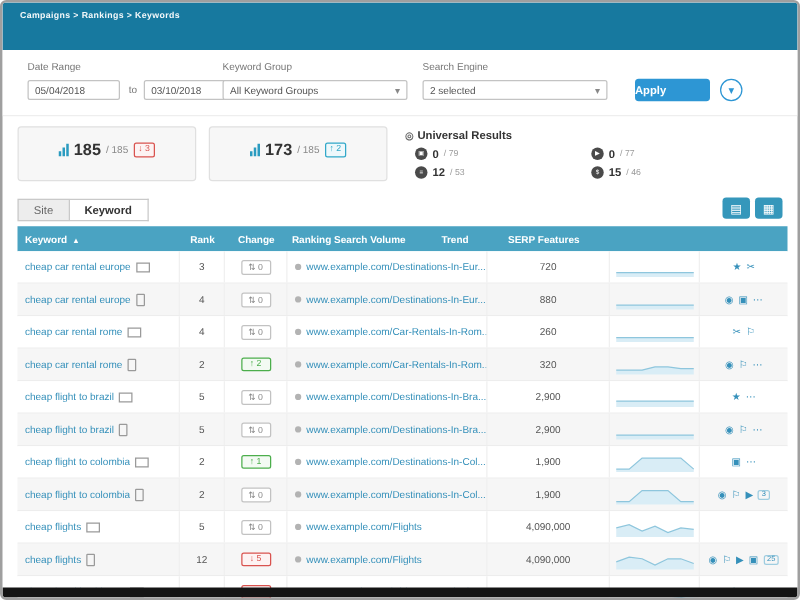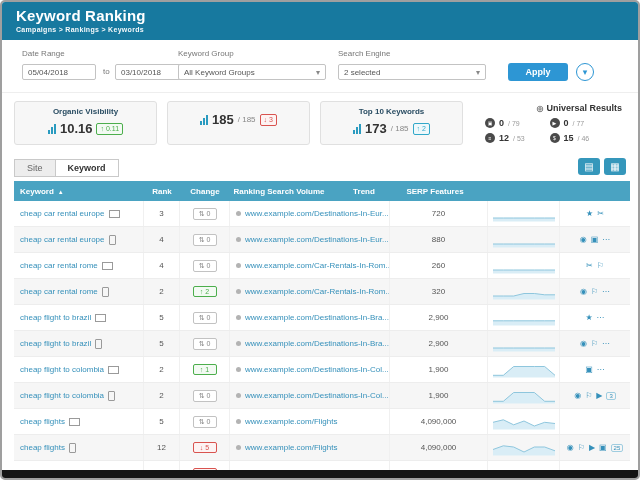--- a/index.html
+++ b/index.html
@@ -13,42 +13,42 @@
 
   
   .filters{position:relative;height:52px;background:#fff}
   .lbl{position:absolute;top:9px;font-size:8px;color:#777}
   .input,.select{position:absolute;top:24px;height:16px;border:1px solid #c3c3c3;border-radius:2px;
     font-size:8px;color:#555;line-height:16px;padding:0 5px;box-sizing:border-box;background:#fff;cursor:text}
   .select{cursor:pointer}
   .select .caret{float:right;color:#888;font-size:8px}
   .tolbl{position:absolute;left:101px;top:27px;font-size:8px;color:#777}
   .apply{position:absolute;left:506px;top:23px;width:60px;height:18px;background:#2d96d4;color:#fff;
-    font-size:9px;font-weight:bold;text-align:center;line-height:18px;border-radius:3px;cursor:pointer}
+    font-size:9px;font-weight:bold;text-align:left;line-height:18px;border-radius:3px;cursor:pointer}
   .chev{position:absolute;left:574px;top:23px;width:18px;height:18px;border:1px solid #2d96d4;border-radius:50%;
     color:#2d96d4;font-size:9px;text-align:center;line-height:16px;box-sizing:border-box;cursor:pointer}
 
   
   .stats{display:flex;gap:10px;padding:8px 12px 6px;border-top:1px solid #eee;align-items:stretch}
   .card{width:143px;height:44px;background:#f7f7f7;border:1px solid #e0e0e0;border-radius:3px;
     text-align:center;padding-top:5px;box-sizing:border-box}
   .card .clabel{font-size:8px;font-weight:bold;color:#2a4d63}
   .vrow{display:flex;justify-content:center;align-items:center;gap:4px;margin-top:5px}
   .bars{display:inline-flex;align-items:flex-end;gap:1px;height:10px}
   .bars i{display:block;width:2px;background:#2a9bc0}
   .bars i:nth-child(1){height:4px}.bars i:nth-child(2){height:7px}.bars i:nth-child(3){height:10px}
   .cval{font-size:13px;font-weight:bold;color:#333}
   .csuf{font-size:8px;color:#888}
   .badge{font-size:7px;border:1px solid;border-radius:2px;padding:0 3px;height:10px;line-height:10px}
   .badge.green{color:#4cae4c;border-color:#4cae4c;background:#f3faf3}
   .badge.red{color:#d9534f;border-color:#d9534f;background:#fdf3f3}
   .badge.teal{color:#31a8c9;border-color:#31a8c9;background:#eef8fb}
 
   .universal{flex:1;padding:2px 4px 0}
-  .utitle{font-size:9px;font-weight:bold;color:#333;text-align:right}
+  .utitle{font-size:9px;font-weight:bold;color:#333;text-align:left}
   .utitle .uticon{color:#666;font-size:8px;margin-right:3px}
   .ugrid{display:grid;grid-template-columns:1fr 1fr;row-gap:5px;margin-top:5px;padding:0 8px}
   .uitem{display:flex;align-items:center;gap:4px}
   .ucirc{display:inline-block;width:10px;height:10px;border-radius:50%;background:#4a4a4a;color:#fff;
     font-size:5px;text-align:center;line-height:10px}
   .uval{font-size:9px;font-weight:bold;color:#333}
   .utot{font-size:7px;color:#999}
 
   
   .tabs-row{position:relative;height:24px;margin:2px 12px 0;display:flex;align-items:flex-end}
@@ -86,21 +86,20 @@
   .serp-count{font-size:6px;color:#3590ba;border:1px solid #9fcde0;border-radius:2px;padding:0 2px;margin:0 2px}
 
   .bottom-bar{position:absolute;left:0;right:0;bottom:0;height:8px;background:#141414}
 </style>
 </head>
 <body>
 
 <div class="frame">
 
   <div class="app-header">
-    <div class="app-title">Keyword Ranking</div>
     <div class="breadcrumb">Campaigns  &gt;  Rankings  &gt;  Keywords</div>
   </div>
 
   <div class="filters">
     <div class="lbl" style="left:20px">Date Range</div>
     <div class="input" style="left:20px;width:74px">05/04/2018</div>
     <div class="tolbl">to</div>
     <div class="input" style="left:113px;width:74px">03/10/2018</div>
 
     <div class="lbl" style="left:176px">Keyword Group</div>
@@ -113,48 +112,35 @@
     <div class="select" style="left:336px;width:148px">
       <span class="caret">▾</span>
       <span>2 selected</span>
     </div>
 
     <div class="apply">Apply</div>
     <div class="chev"><span>▾</span></div>
   </div>
 
   <div class="stats">
-    <div class="card">
-      <div class="clabel">Organic Visibility</div>
-      <div class="vrow">
-        <span class="bars">
-            <i></i>
-            <i></i>
-            <i></i>
-          </span>
-        <span class="cval">10.16</span>
-        <span class="badge green"><span>↑</span> <span>0.11</span></span>
-      </div>
-    </div>
 
     <div class="card">
       <div class="vrow">
         <span class="bars">
             <i></i>
             <i></i>
             <i></i>
           </span>
         <span class="cval">185</span>
         <span class="csuf">/ 185</span>
         <span class="badge red"><span>↓</span> <span>3</span></span>
       </div>
     </div>
 
     <div class="card">
-      <div class="clabel">Top 10 Keywords</div>
       <div class="vrow">
         <span class="bars">
             <i></i>
             <i></i>
             <i></i>
           </span>
         <span class="cval">173</span>
         <span class="csuf">/ 185</span>
         <span class="badge teal"><span>↑</span> <span>2</span></span>
       </div>

